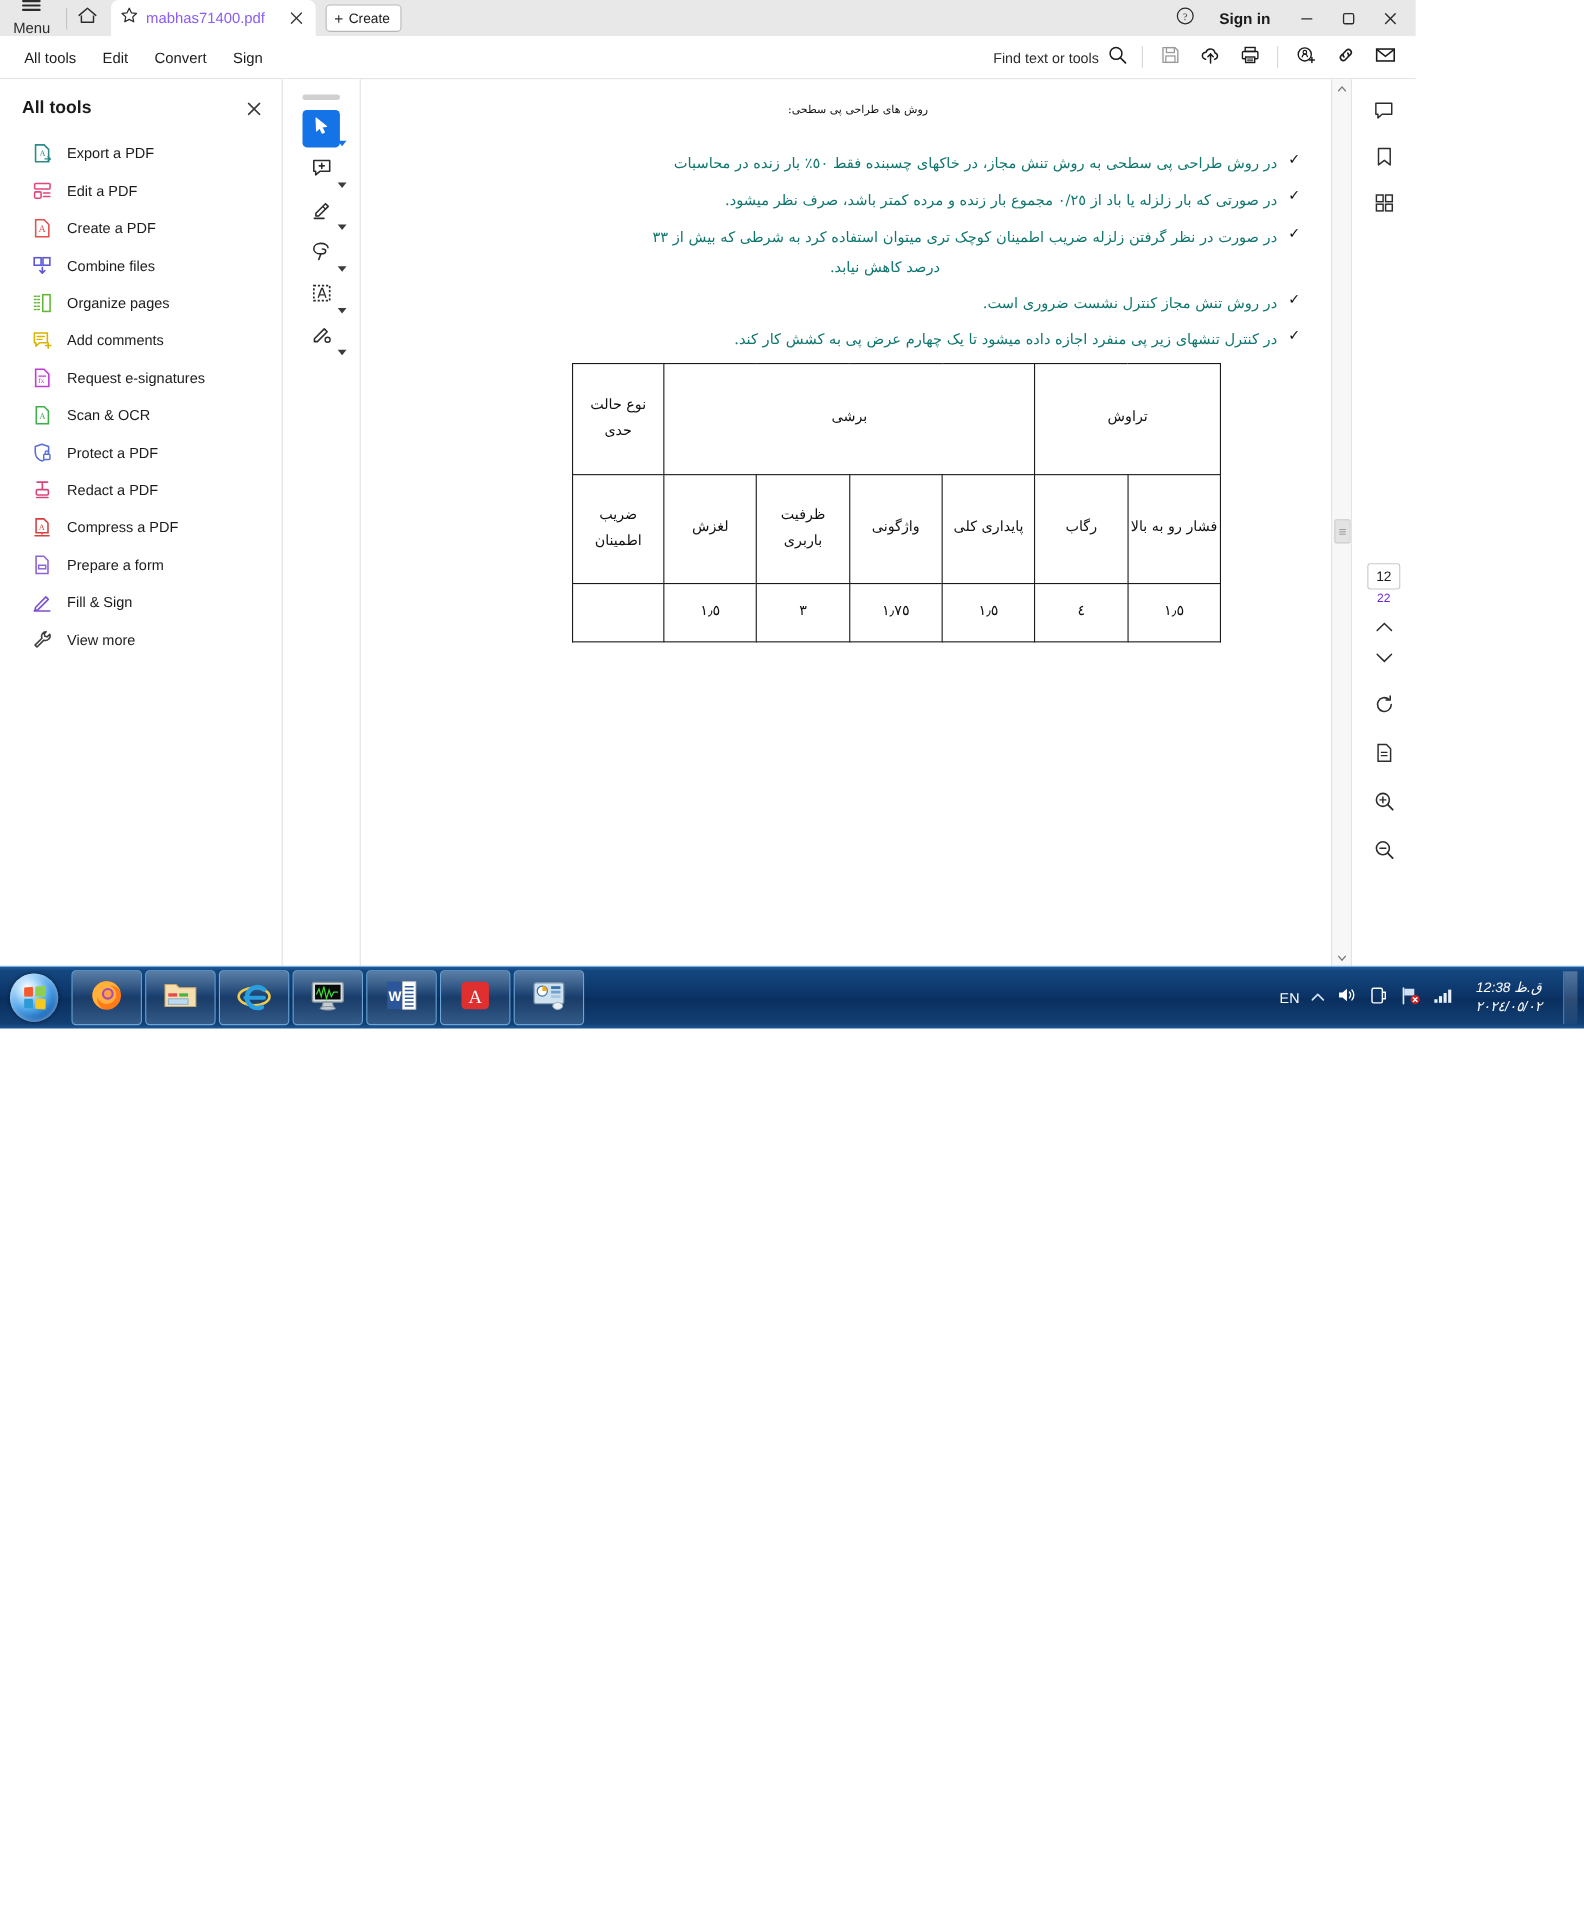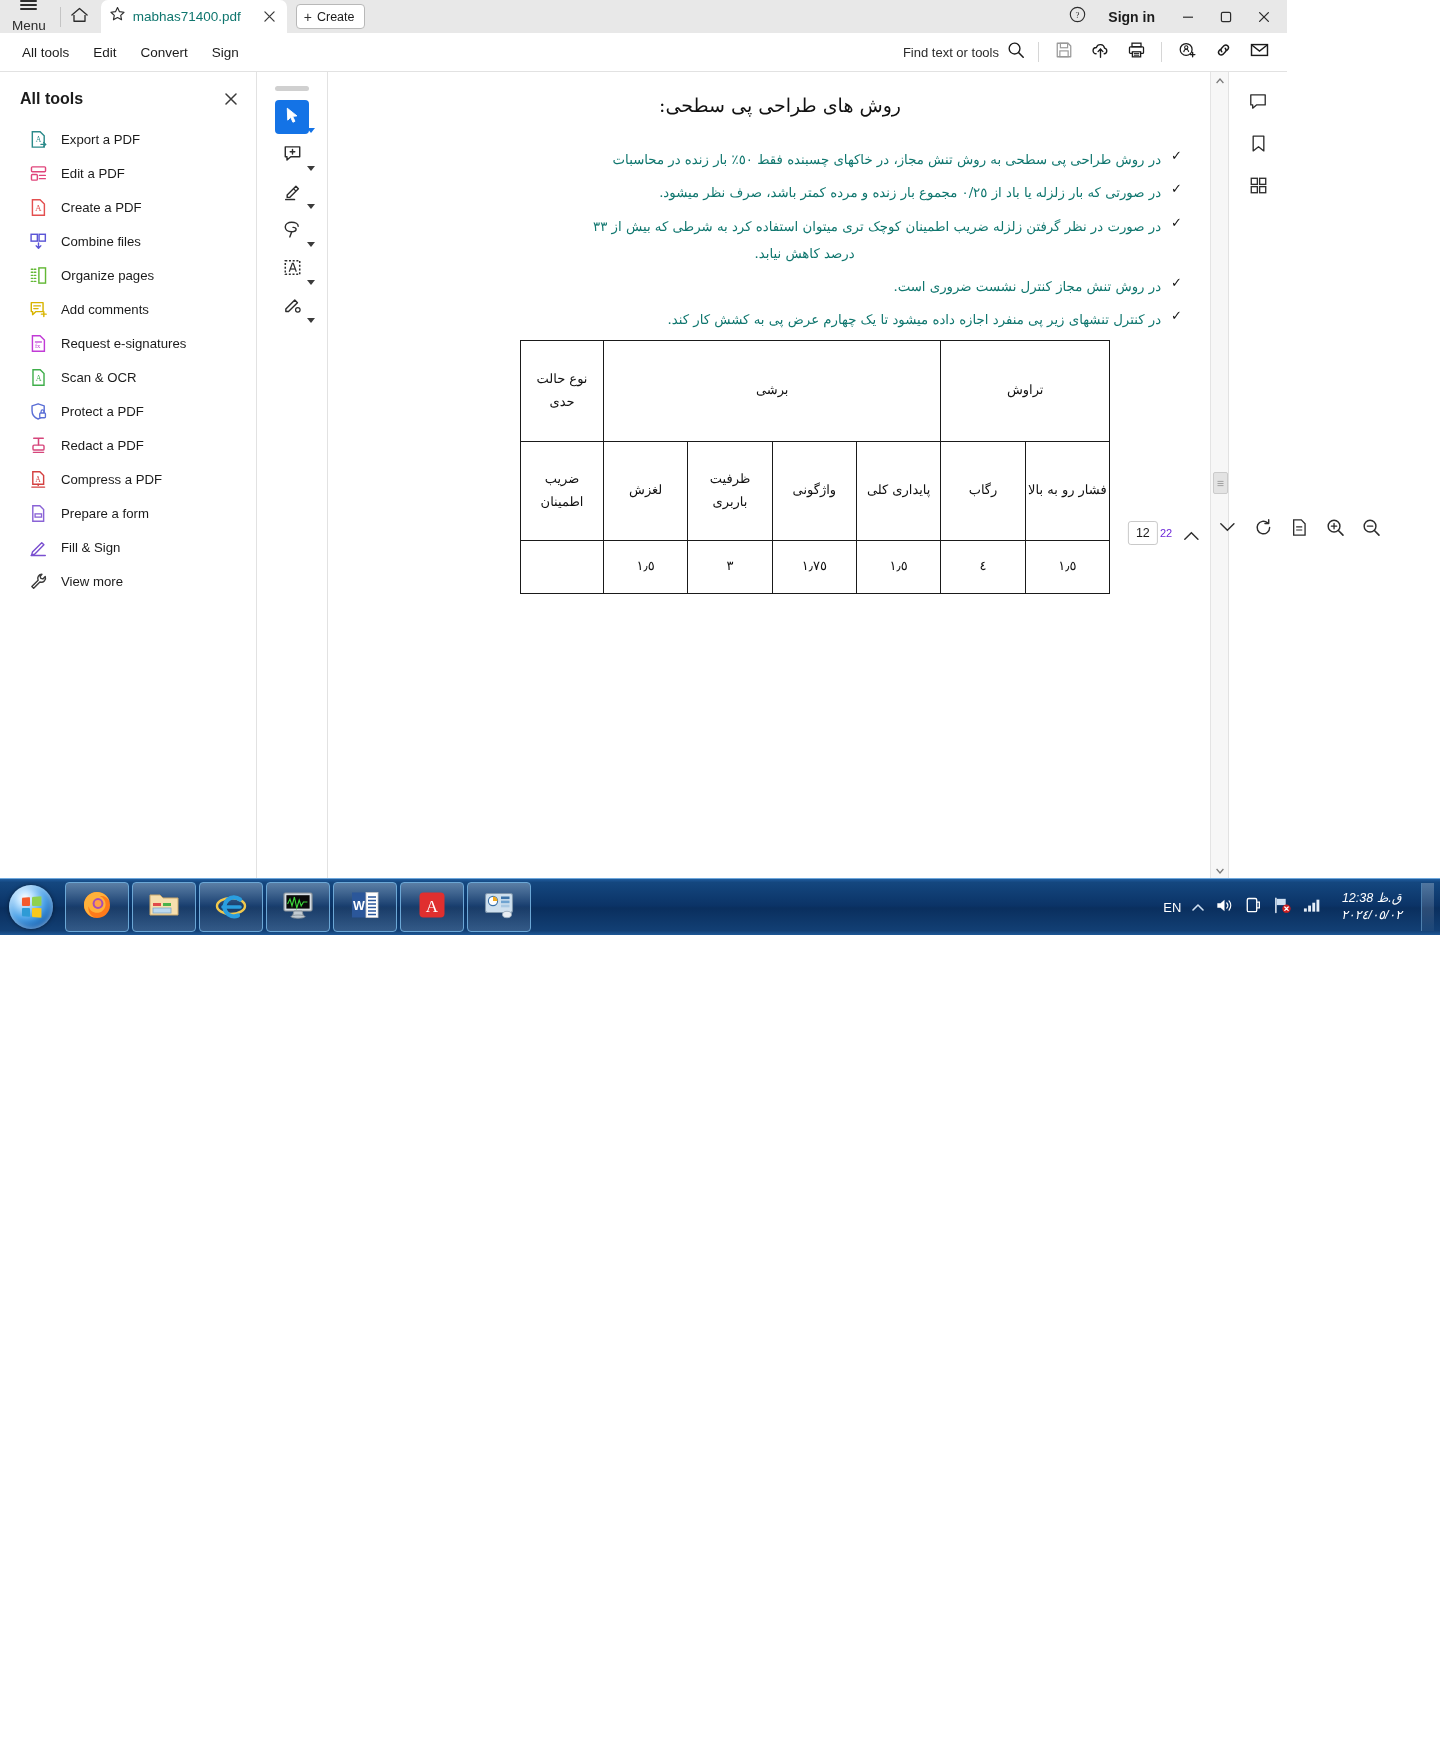--- a/index.html
+++ b/index.html
@@ -18,21 +18,21 @@
   .hamburger i{display:block;height:1.8px;background:#2c2c2c;border-radius:1px;}
   .tb-menu-label{font-size:13.5px;color:#2c2c2c;}
   .tb-sep{width:1px;height:20px;background:#c4c4c4;margin:0 4px;}
   .home-btn{width:30px;height:30px;display:flex;align-items:center;justify-content:center;}
   .tab{
     margin-left:6px;position:relative;height:33px;width:186px;background:#fff;
     border-top-left-radius:7px;border-top-right-radius:7px;
     display:flex;align-items:center;gap:7px;padding:0 8px;box-sizing:border-box;
   }
   .tab .star{flex:0 0 auto;}
-  .tab-title{font-size:13.5px;color:#0f766e;white-space:nowrap;overflow:hidden;text-overflow:ellipsis;flex:1;}
+  .tab-title{font-size:13.5px;color:#8b5cf6;white-space:nowrap;overflow:hidden;text-overflow:ellipsis;flex:1;}
   .tab-close{flex:0 0 auto;width:18px;height:18px;display:flex;align-items:center;justify-content:center;font-size:15px;color:#3b3b3b;}
   .create-btn{
     margin-left:9px;height:23px;border:1px solid #b8b8b8;border-radius:4px;background:#fff;
     display:flex;align-items:center;gap:5px;padding:0 9px 0 7px;font-size:12.5px;color:#1b1b1b;
   }
   .plus{font-size:14px;line-height:1;color:#303030;}
   .tb-right{margin-left:auto;display:flex;align-items:center;gap:0;padding-right:4px;height:33px;}
   .helpbtn{width:34px;height:33px;display:flex;align-items:center;justify-content:center;}
   .signin{font-size:14px;font-weight:bold;color:#1b1b1b;padding:0 14px;}
   .wbtn{width:38px;height:33px;display:flex;align-items:center;justify-content:center;}
@@ -68,38 +68,38 @@
   .caret{position:absolute;right:-6px;bottom:1px;width:0;height:0;border-left:4px solid transparent;border-right:4px solid transparent;border-top:5px solid #3b3b3b;}
   .rail-btn.active .caret{border-top-color:#1473e6;}
 
   
   .viewer{flex:1;position:relative;background:#f1f1f1;overflow:hidden;}
   .page{
     position:absolute;left:0;top:0;width:100%;height:100%;background:#fff;
     font-family:"DejaVu Serif", serif;direction:rtl;
   }
   .pg-inner{padding:22px 46px 0 120px;}
-  .pg-title{text-align:center;font-size:19px;color:#111;margin:0 0 30px 0;padding-right:70px;}
+  .pg-title{text-align:center;font-size:10px;color:#111;margin:0 0 30px 0;padding-right:70px;}
   .bullet{display:flex;align-items:flex-start;gap:10px;margin-bottom:6px;}
   .chk{font-size:13px;line-height:1.3;color:#111;flex:0 0 auto;padding-top:2px;}
   .btext{font-size:13.3px;line-height:2.05;color:#0f766e;flex:1;text-align:justify;}
   .btext .cont{display:block;text-align:center;}
   .cap{font-size:13.3px;color:#111;text-align:center;margin:20px 0 12px 0;padding-left:40px;}
   table.doc{border-collapse:collapse;margin:0 auto;width:590px;table-layout:fixed;}
   table.doc td{border:1px solid #1a1a1a;text-align:center;vertical-align:middle;font-size:13px;color:#111;padding:6px 2px;line-height:1.75;}
   td.tall{height:86px;}
   td.hd{height:88px;}
 
   
   .docscroll{position:absolute;right:0;top:0;width:17px;height:100%;background:#f7f7f7;border-left:1px solid #e4e4e4;}
   .docscroll .arrow{width:17px;height:17px;display:flex;align-items:center;justify-content:center;}
   .docscroll .thumb{position:absolute;left:2px;width:13px;height:20px;background:#e3e3e3;border:1px solid #cbcbcb;border-radius:2px;display:flex;align-items:center;justify-content:center;}
   .rrail{width:58px;background:#fff;border-left:1px solid #e2e2e2;display:flex;flex-direction:column;align-items:center;padding-top:14px;position:relative;}
   .rr-btn{width:34px;height:34px;display:flex;align-items:center;justify-content:center;margin-bottom:8px;}
-  .pagebox{position:absolute;top:440px;left:50%;transform:translateX(-50%);display:flex;flex-direction:row;align-items:center;gap:2px;}
+  .pagebox{position:absolute;top:440px;left:50%;transform:translateX(-50%);display:flex;flex-direction:column;align-items:center;gap:2px;}
   .pagenum{width:28px;height:22px;border:1px solid #c9c9c9;border-radius:3px;background:#fff;display:flex;align-items:center;justify-content:center;font-size:12.5px;color:#1b1b1b;}
   .pagetot{font-size:11px;color:#6d28d9;}
 
   
   .taskbar{
     position:absolute;left:0;top:878px;width:1440px;height:56px;
     background:linear-gradient(180deg,#1f5c9e 0%,#14477f 6%,#0b3366 48%,#0a2f5e 52%,#123f74 92%,#1e5795 100%);
     border-top:1px solid #6fa8dc;display:flex;align-items:center;
   }
   .start{width:58px;height:52px;display:flex;align-items:center;justify-content:center;margin-left:2px;}

